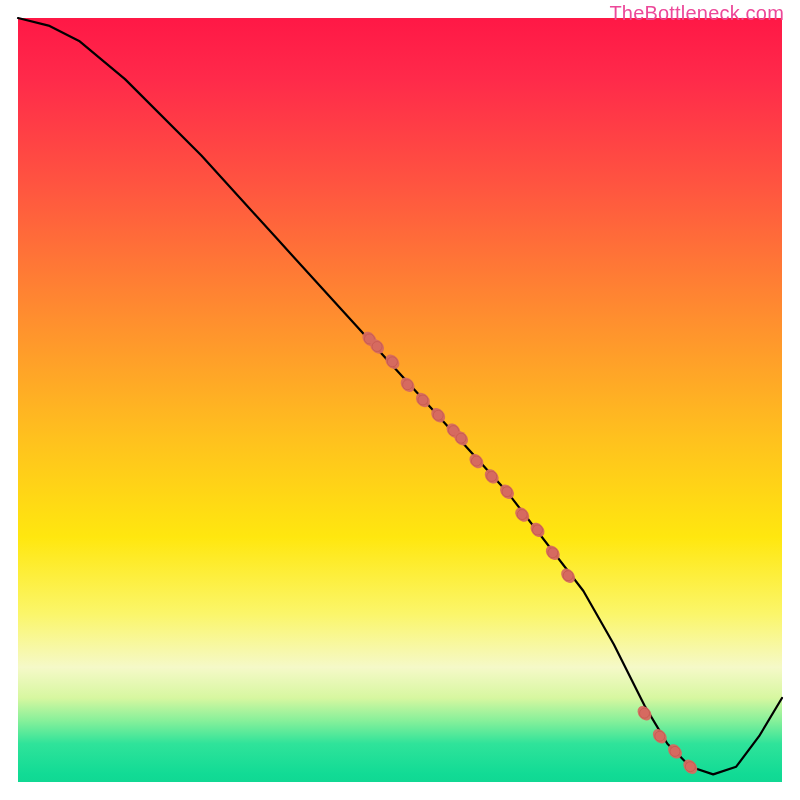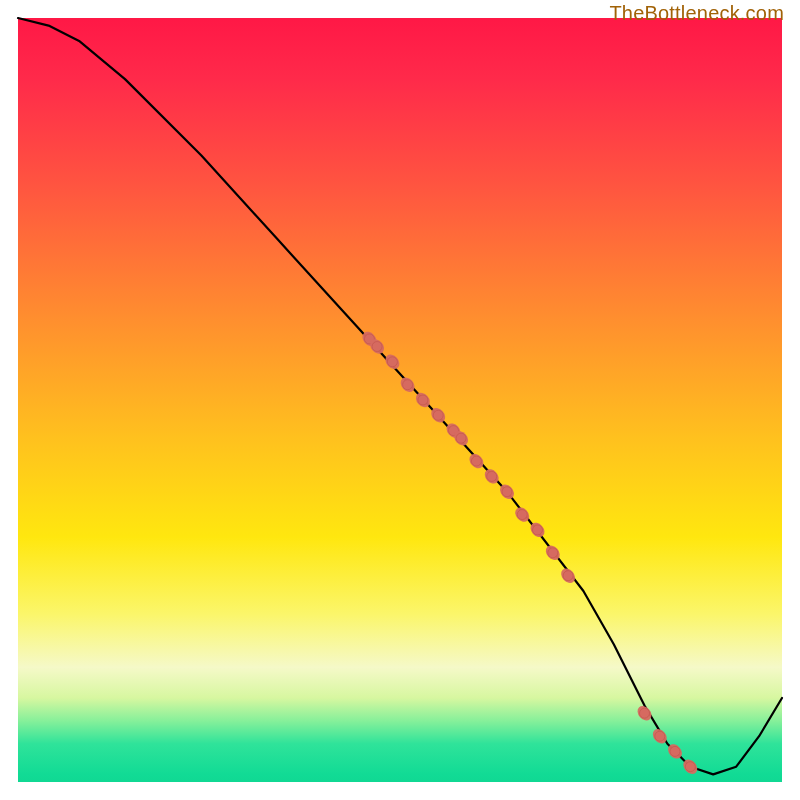--- a/index.html
+++ b/index.html
@@ -38,21 +38,21 @@
       #86f09a 92%,
       #2fe39a 95%,
       #11db95 99%,
       #10d893 100%
     );
   }
   .watermark {
     position: absolute;
     top: 2px;
     right: 16px;
-    color: #a16207;
+    color: #ec4899;
     font-size: 20px;
     font-weight: 500;
     letter-spacing: 0.2px;
     user-select: none;
   }
   svg.overlay {
     position: absolute;
     left: 0;
     top: 0;
     width: 800px;

